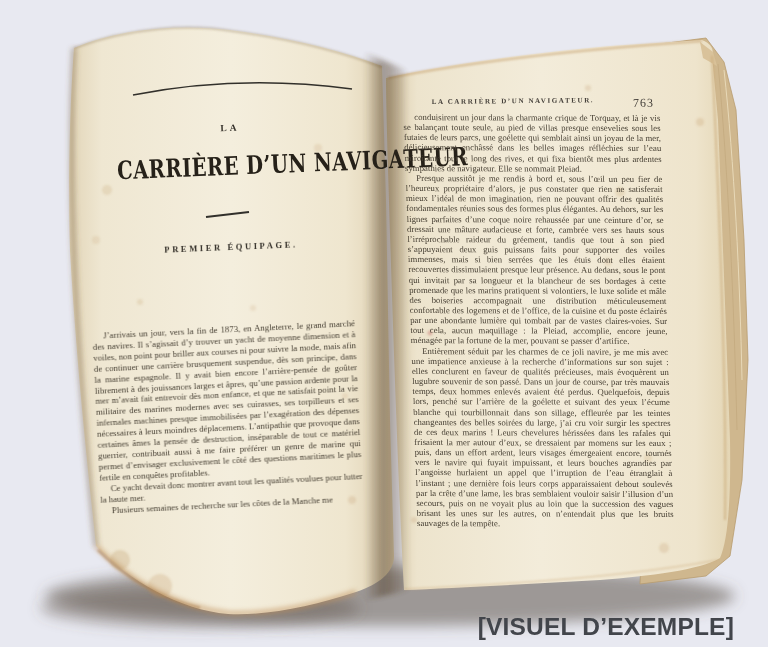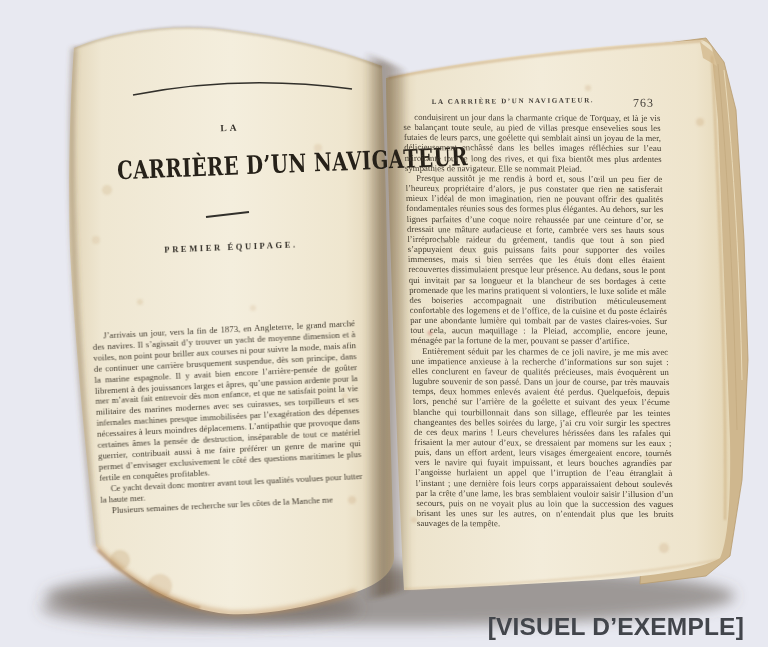--- a/index.html
+++ b/index.html
@@ -59,21 +59,21 @@
   }
   .rp-body{
     left:403px;top:112px;width:257px;
     font-size:8.8px;line-height:10.15px;
     color:#463f33;text-align:justify;
     transform:skewX(2.2deg) rotate(0.25deg);
     transform-origin:0 0;
   }
   
   .watermark{
-    right:24px;bottom:6px;
+    right:34px;bottom:6px;
     font-family:"Liberation Sans", sans-serif;
     font-size:24.5px;font-weight:600;
     color:#42454b;letter-spacing:0.2px;
   }
 </style>
 </head>
 <body>
 
 <div id="stage">
 

